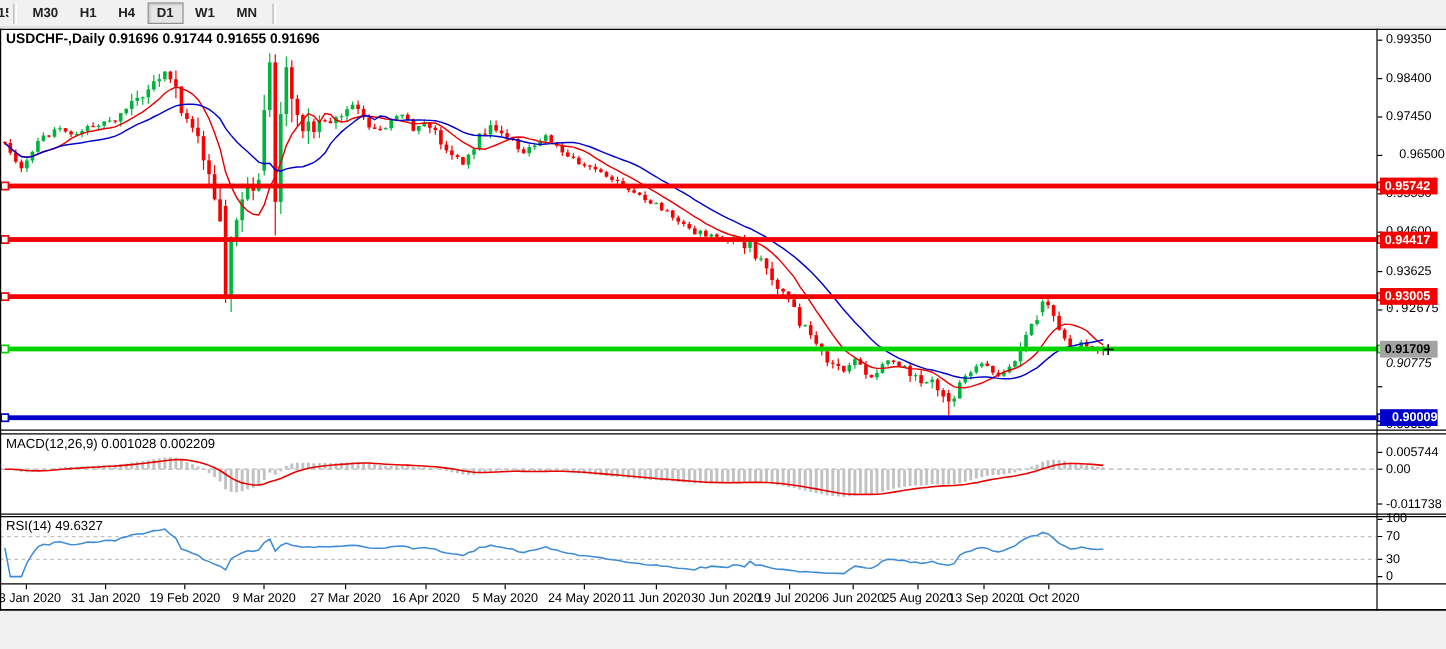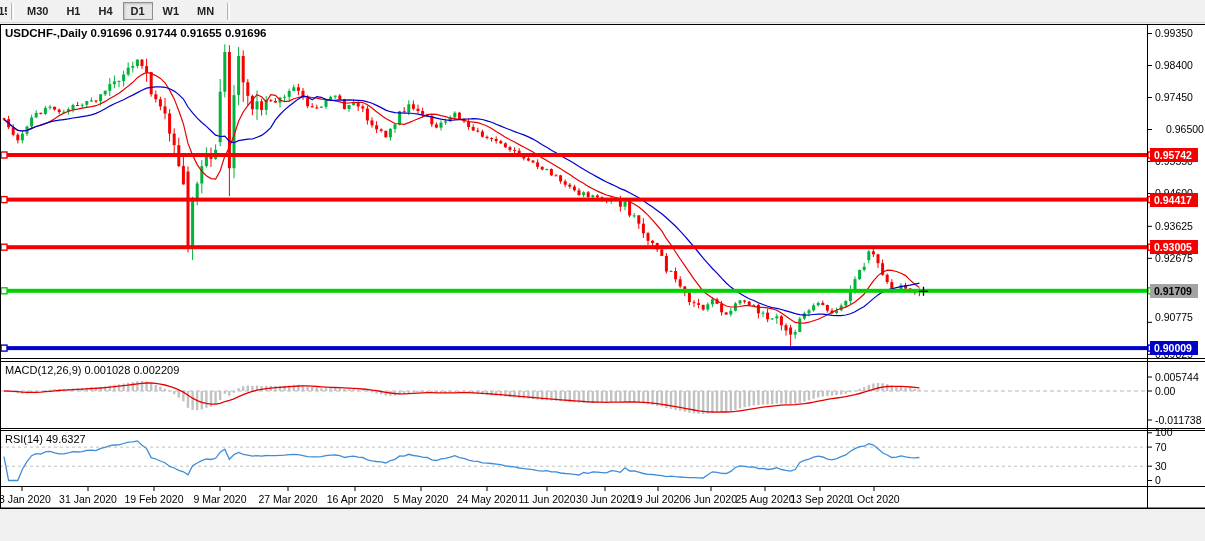--- a/index.html
+++ b/index.html
@@ -713,22 +713,22 @@
     <div class="title">USDCHF-,Daily 0.91696 0.91744 0.91655 0.91696</div>
     <div class="paneLabel" style="top:364px">MACD(12,26,9) 0.001028 0.002209</div>
     <div class="paneLabel" style="top:433px">RSI(14) 49.6327</div>
   <div class="axlabel" style="left: 1155px; top: 26.9826px;">0.99350</div>
       <div class="axlabel" style="left: 1155px; top: 58.9786px;">0.98400</div>
       <div class="axlabel" style="left: 1155px; top: 90.9746px;">0.97450</div>
       <div class="axlabel" style="left: 1155px; top: 122.971px; margin-left: 11px;">0.96500</div>
       <div class="axlabel" style="left: 1155px; top: 154.967px;">0.95550</div>
       <div class="axlabel" style="left: 1155px; top: 186.963px;">0.94600</div>
       <div class="axlabel" style="left: 1155px; top: 219.801px;">0.93625</div>
-      <div class="axlabel" style="left: 1155px; top: 251.797px;">0.92675</div>
-      <div class="axlabel" style="left: 1155px; top: 311px;">0.90775</div>
+      <div class="axlabel" style="left: 1155px; top: 251.797px; font-family: Liberation Mono, monospace;">0.92675</div>
+      <div class="axlabel" style="left: 1155px; top: 297px; font-style: italic;">0.90775</div>
       <div class="axlabel" style="left: 1155px; top: 347.785px;">0.89825</div>
       <div class="axlabel" style="left: 1155px; top: 370.5px;">0.005744</div>
       <div class="axlabel" style="left: 1155px; top: 384.5px;">0.00</div>
       <div class="axlabel" style="left: 1155px; top: 413.5px;">-0.011738</div>
       <div class="axlabel" style="left: 1155px; top: 426.3px;">100</div>
       <div class="axlabel" style="left: 1155px; top: 440.61px;">70</div>
       <div class="axlabel" style="left: 1155px; top: 459.69px;">30</div>
       <div class="axlabel" style="left: 1155px; top: 474px;">0</div>
       <div class="axlabel" style="left: 22px; top: 493px; transform: translateX(-50%);">13 Jan 2020</div>
       <div class="axlabel" style="left: 88px; top: 493px; transform: translateX(-50%);">31 Jan 2020</div>
@@ -742,17 +742,17 @@
       <div class="axlabel" style="left: 605px; top: 493px; transform: translateX(-50%);">30 Jun 2020</div>
       <div class="axlabel" style="left: 658px; top: 493px; transform: translateX(-50%);">19 Jul 2020</div>
       <div class="axlabel" style="left: 711px; top: 493px; transform: translateX(-50%);">6 Jun 2020</div>
       <div class="axlabel" style="left: 765px; top: 493px; transform: translateX(-50%);">25 Aug 2020</div>
       <div class="axlabel" style="left: 820px; top: 493px; transform: translateX(-50%);">13 Sep 2020</div>
       <div class="axlabel" style="left: 874px; top: 493px; transform: translateX(-50%);">1 Oct 2020</div>
       <div class="badge" style="top: 148px; background: rgb(244, 0, 0); color: rgb(255, 255, 255);">0.95742</div>
       <div class="badge" style="top: 192.6px; background: rgb(244, 0, 0); color: rgb(255, 255, 255);">0.94417</div>
       <div class="badge" style="top: 240.2px; background: rgb(244, 0, 0); color: rgb(255, 255, 255);">0.93005</div>
       <div class="badge" style="top: 283.8px; background: #a3a3a3; color: rgb(0, 0, 0);">0.91709</div>
-      <div class="badge" style="top: 341.1px; background: rgb(0, 0, 200); color: rgb(255, 255, 255);">0.90009</div>
+      <div class="badge" style="top: 341.1px; background: rgb(0, 0, 200); color: rgb(255, 255, 255); text-align: right;">0.90009</div>
     </div>
 
 
 </div>
 
 </body></html>

